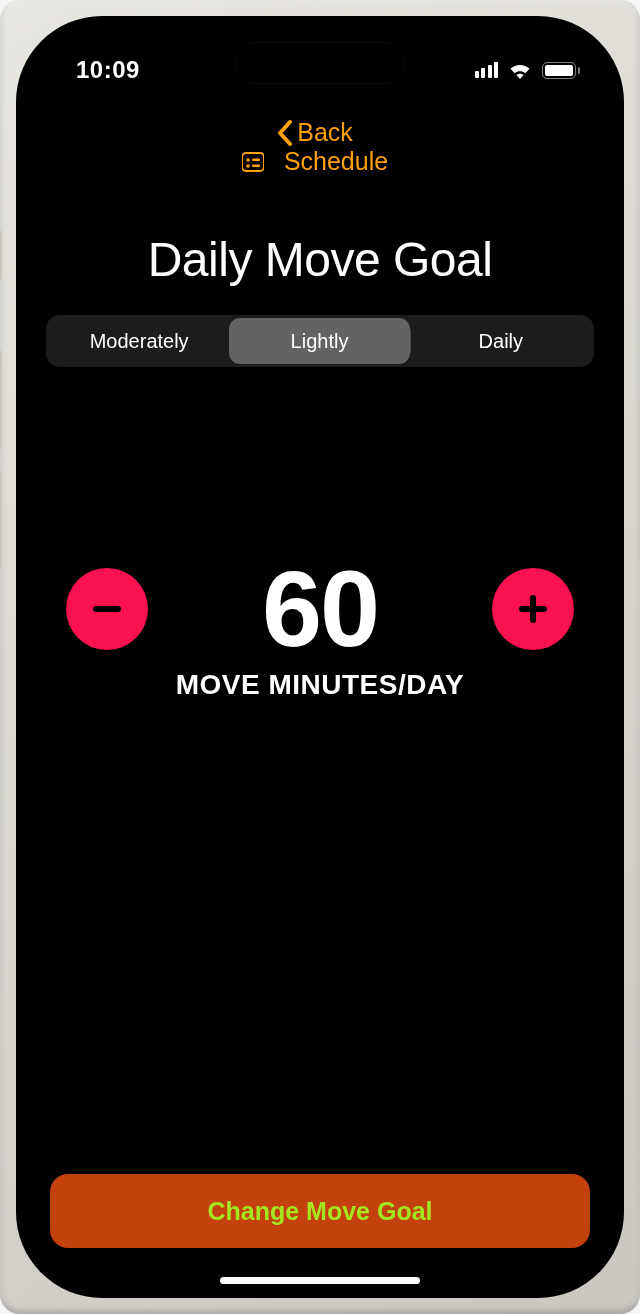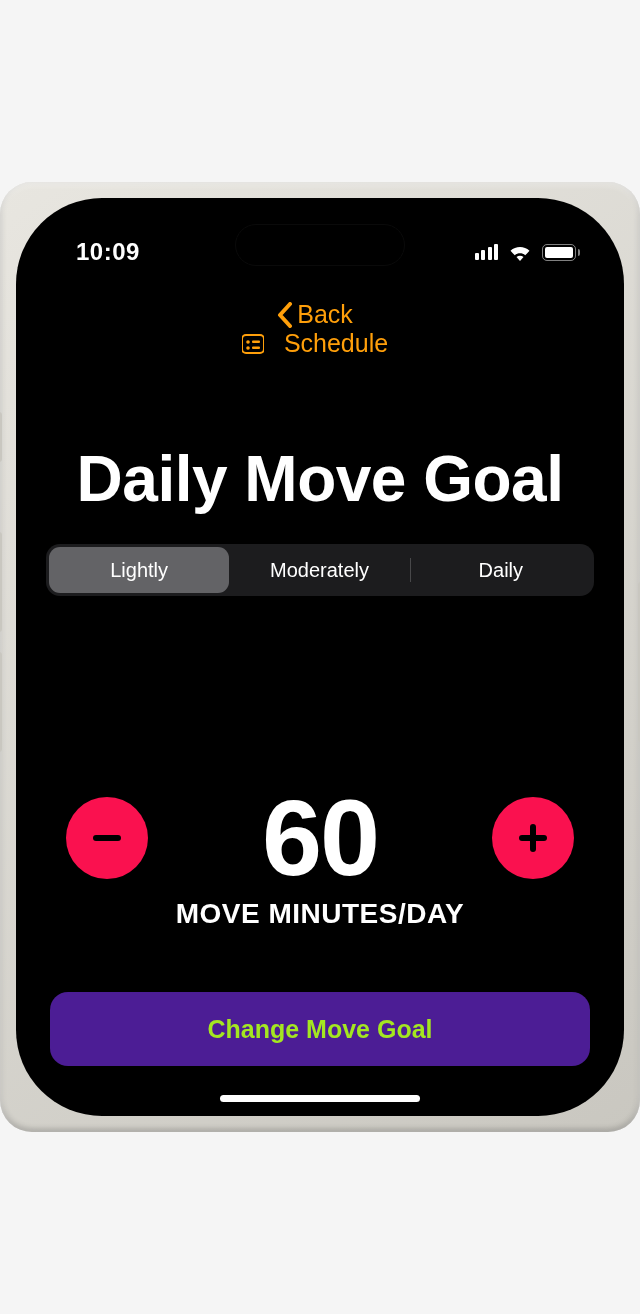--- a/index.html
+++ b/index.html
@@ -12,23 +12,23 @@
       width: 640px;
       height: 1314px;
       background: #f5f5f5;
       font-family: -apple-system, "SF Pro Display", "SF Pro Text", "Helvetica Neue", Helvetica, Arial, sans-serif;
       display: flex;
       align-items: center;
       justify-content: center;
     }
     .phone-frame {
       width: 640px;
-      height: 950px;
+      height: 1314px;
       background: linear-gradient(145deg, #e8e6e0, #c9c7c0);
-      border-radius: 32px;
+      border-radius: 20px;
       padding: 16px;
       position: relative;
       box-shadow: inset 0 2px 6px rgba(255,255,255,0.6), inset 0 -2px 6px rgba(0,0,0,0.3);
     }
     .side-btn {
       position: absolute;
       background: #c9c7c0;
       border-radius: 4px;
     }
     .side-btn.silence { left: -4px; top: 230px; width: 6px; height: 50px; }
@@ -149,24 +149,24 @@
       height: 20px;
     }
     .content {
       flex: 1;
       display: flex;
       flex-direction: column;
       padding: 0 30px;
     }
     .page-title {
       color: #fff;
-      font-size: 64px;
-      font-weight: 700;
+      font-size: 48px;
+      font-weight: 400;
       text-align: center;
-      margin-top: 74px;
+      margin-top: 46px;
       letter-spacing: -0.5px;
     }
     .page-subtitle {
       color: #fff;
       font-size: 23px;
       font-weight: 400;
       text-align: center;
       margin-top: 14px;
       line-height: 1.35;
       padding: 0 32px;
@@ -235,21 +235,21 @@
       margin-top: 6px;
       letter-spacing: 0.5px;
     }
     .bottom-area {
       margin-top: auto;
       padding: 0 4px 50px 4px;
     }
     .change-btn {
       width: 100%;
       height: 74px;
-      background: #4c1d95;
+      background: #c2410c;
       border-radius: 18px;
       display: flex;
       align-items: center;
       justify-content: center;
       color: #a4e720;
       font-size: 25px;
       font-weight: 600;
     }
     .home-indicator {
       position: absolute;
@@ -311,25 +311,25 @@
           <rect x="10" y="12.5" width="8" height="2.5" rx="1"></rect>
         </svg>
         <span>Schedule</span>
       </div>
     </div>
 
     <div class="content">
       <h1 class="page-title">Daily Move Goal</h1>
 
       <div class="segmented-control">
+        <div class="segment">
+          <span>Moderately</span>
+        </div>
         <div class="segment selected">
           <span>Lightly</span>
-        </div>
-        <div class="segment">
-          <span>Moderately</span>
         </div>
         <div class="segment-divider"></div>
         <div class="segment">
           <span>Daily</span>
         </div>
       </div>
 
       <div class="stepper-area">
         <div class="stepper-btn">
           <svg viewBox="0 0 40 40">

